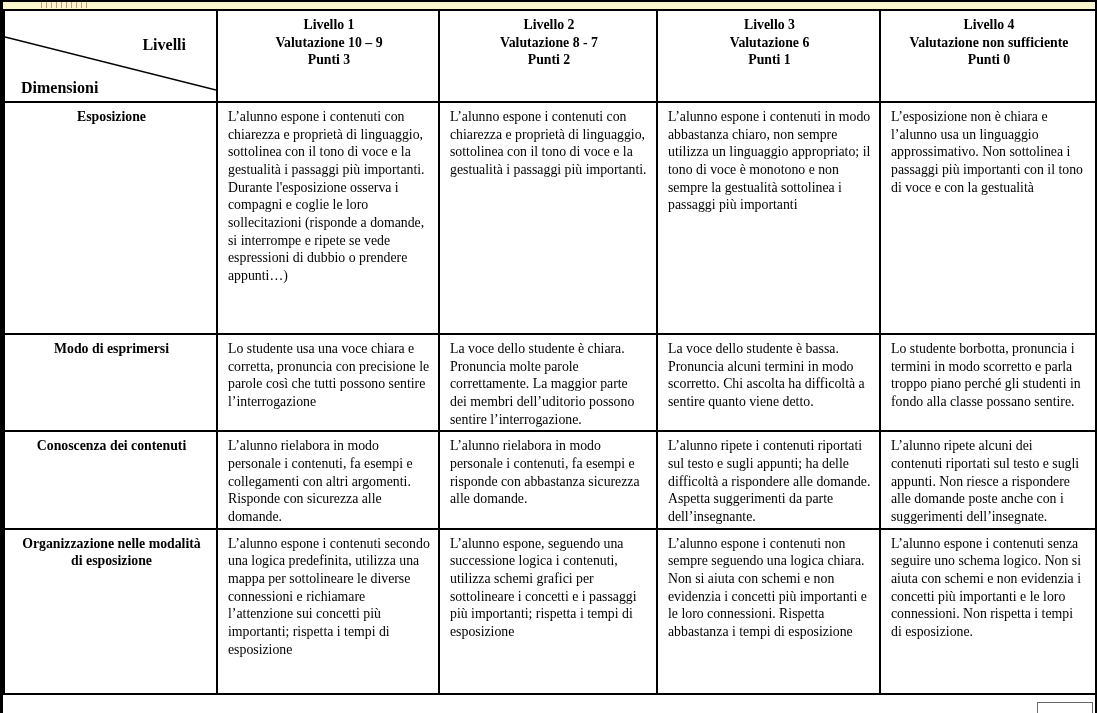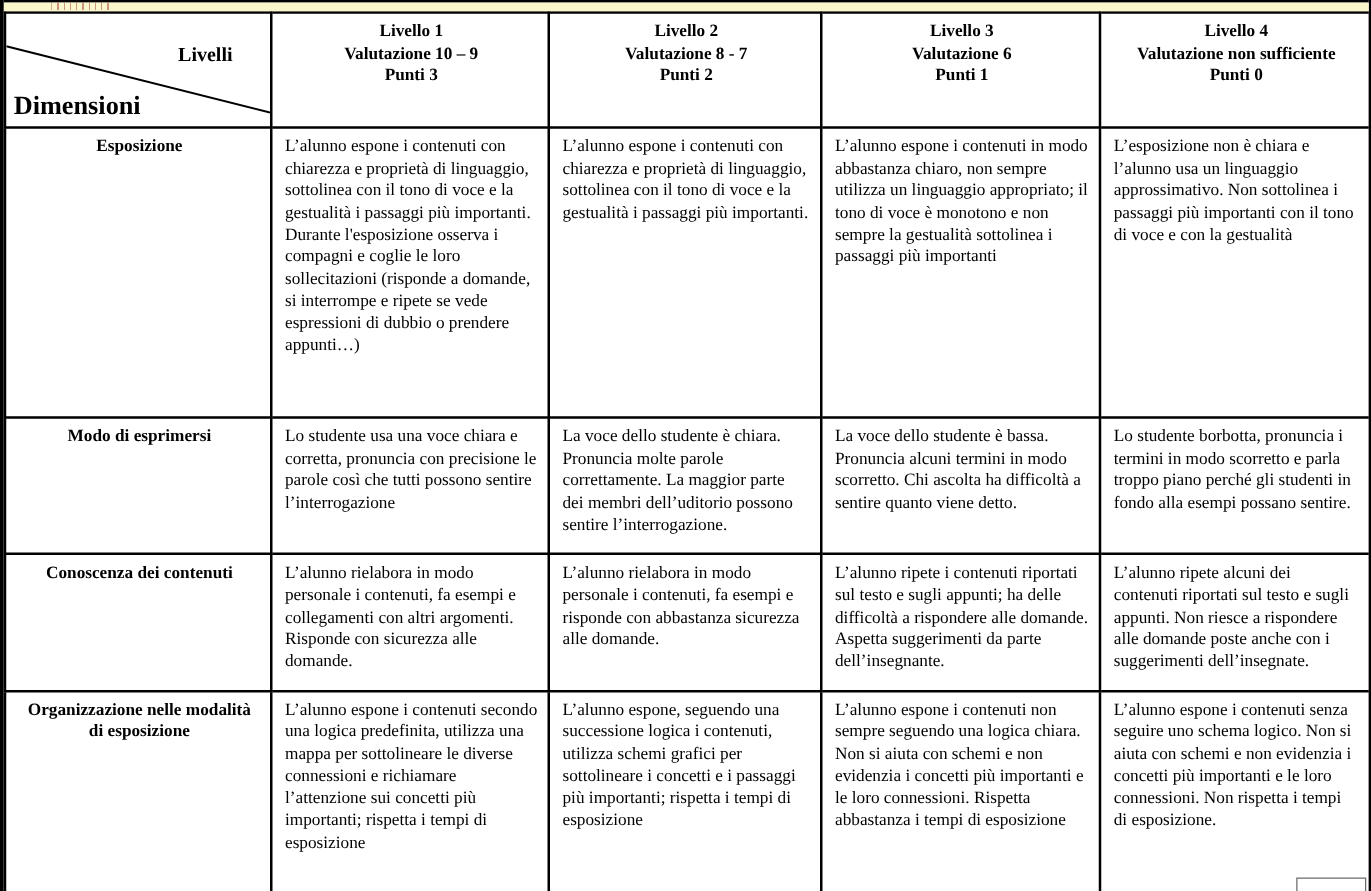--- a/index.html
+++ b/index.html
@@ -36,21 +36,21 @@
     opacity: .55;
   }
   table.rubric {
     border-collapse: collapse;
     table-layout: fixed;
     width: 1092px;
   }
   table.rubric td {
     border: 2px solid #000;
     vertical-align: top;
-    padding: 5px 8px 14px 10px;
+    padding: 5px 8px 2px 10px;
     font-size: 13.8px;
     line-height: 1.28;
     color: #000;
     overflow: hidden;
   }
   td.header-cell {
     text-align: center;
     font-weight: bold;
     font-size: 16px;
     line-height: 1.32;
@@ -65,23 +65,23 @@
   .corner-top {
     position: absolute;
     top: 24px;
     right: 30px;
     font-weight: bold;
     font-size: 16px;
   }
   .corner-bottom {
     position: absolute;
     bottom: 3px;
-    left: 6px;
+    left: 16px;
     font-weight: bold;
-    font-size: 21px;
+    font-size: 16px;
   }
   td.dim-cell {
     vertical-align: middle;
     text-align: center;
     font-weight: bold;
     font-size: 17px;
     line-height: 1.25;
     padding: 4px 12px;
   }
   .white-box {
@@ -140,21 +140,21 @@
       <td>L’alunno espone i contenuti con chiarezza e proprietà di linguaggio, sottolinea con il tono di voce e la gestualità i passaggi più importanti.</td>
       <td>L’alunno espone i contenuti in modo abbastanza chiaro, non sempre utilizza un linguaggio appropriato; il tono di voce è monotono e non sempre la gestualità sottolinea i passaggi più importanti</td>
       <td>L’esposizione non è chiara e l’alunno usa un linguaggio approssimativo. Non sottolinea i passaggi più importanti con il tono di voce e con la gestualità</td>
     </tr>
 
     <tr style="height:83px">
       <td class="dim-cell">Modo di esprimersi</td>
       <td>Lo studente usa una voce chiara e corretta, pronuncia con precisione le parole così che tutti possono sentire l’interrogazione</td>
       <td>La voce dello studente è chiara. Pronuncia molte parole correttamente. La maggior parte dei membri dell’uditorio possono sentire l’interrogazione.</td>
       <td>La voce dello studente è bassa. Pronuncia alcuni termini in modo scorretto.  Chi ascolta ha difficoltà a sentire quanto viene detto.</td>
-      <td>Lo studente borbotta, pronuncia i termini in modo scorretto e parla troppo piano perché gli studenti in fondo alla esempi possano sentire.</td>
+      <td>Lo studente borbotta, pronuncia i termini in modo scorretto e parla troppo piano perché gli studenti in fondo alla classe possano sentire.</td>
     </tr>
 
     <tr style="height:88px">
       <td class="dim-cell">Conoscenza dei contenuti</td>
       <td>L’alunno rielabora in modo personale i contenuti, fa esempi e collegamenti con altri argomenti. Risponde con sicurezza alle domande.</td>
       <td>L’alunno rielabora in modo personale i contenuti, fa esempi e risponde con abbastanza sicurezza alle domande.</td>
       <td>L’alunno ripete i contenuti riportati sul testo e sugli appunti; ha delle difficoltà a rispondere alle domande. Aspetta suggerimenti da parte dell’insegnante.</td>
       <td>L’alunno ripete alcuni dei contenuti  riportati sul testo e sugli appunti. Non riesce a rispondere alle domande poste anche con i suggerimenti dell’insegnate.</td>
     </tr>
 

